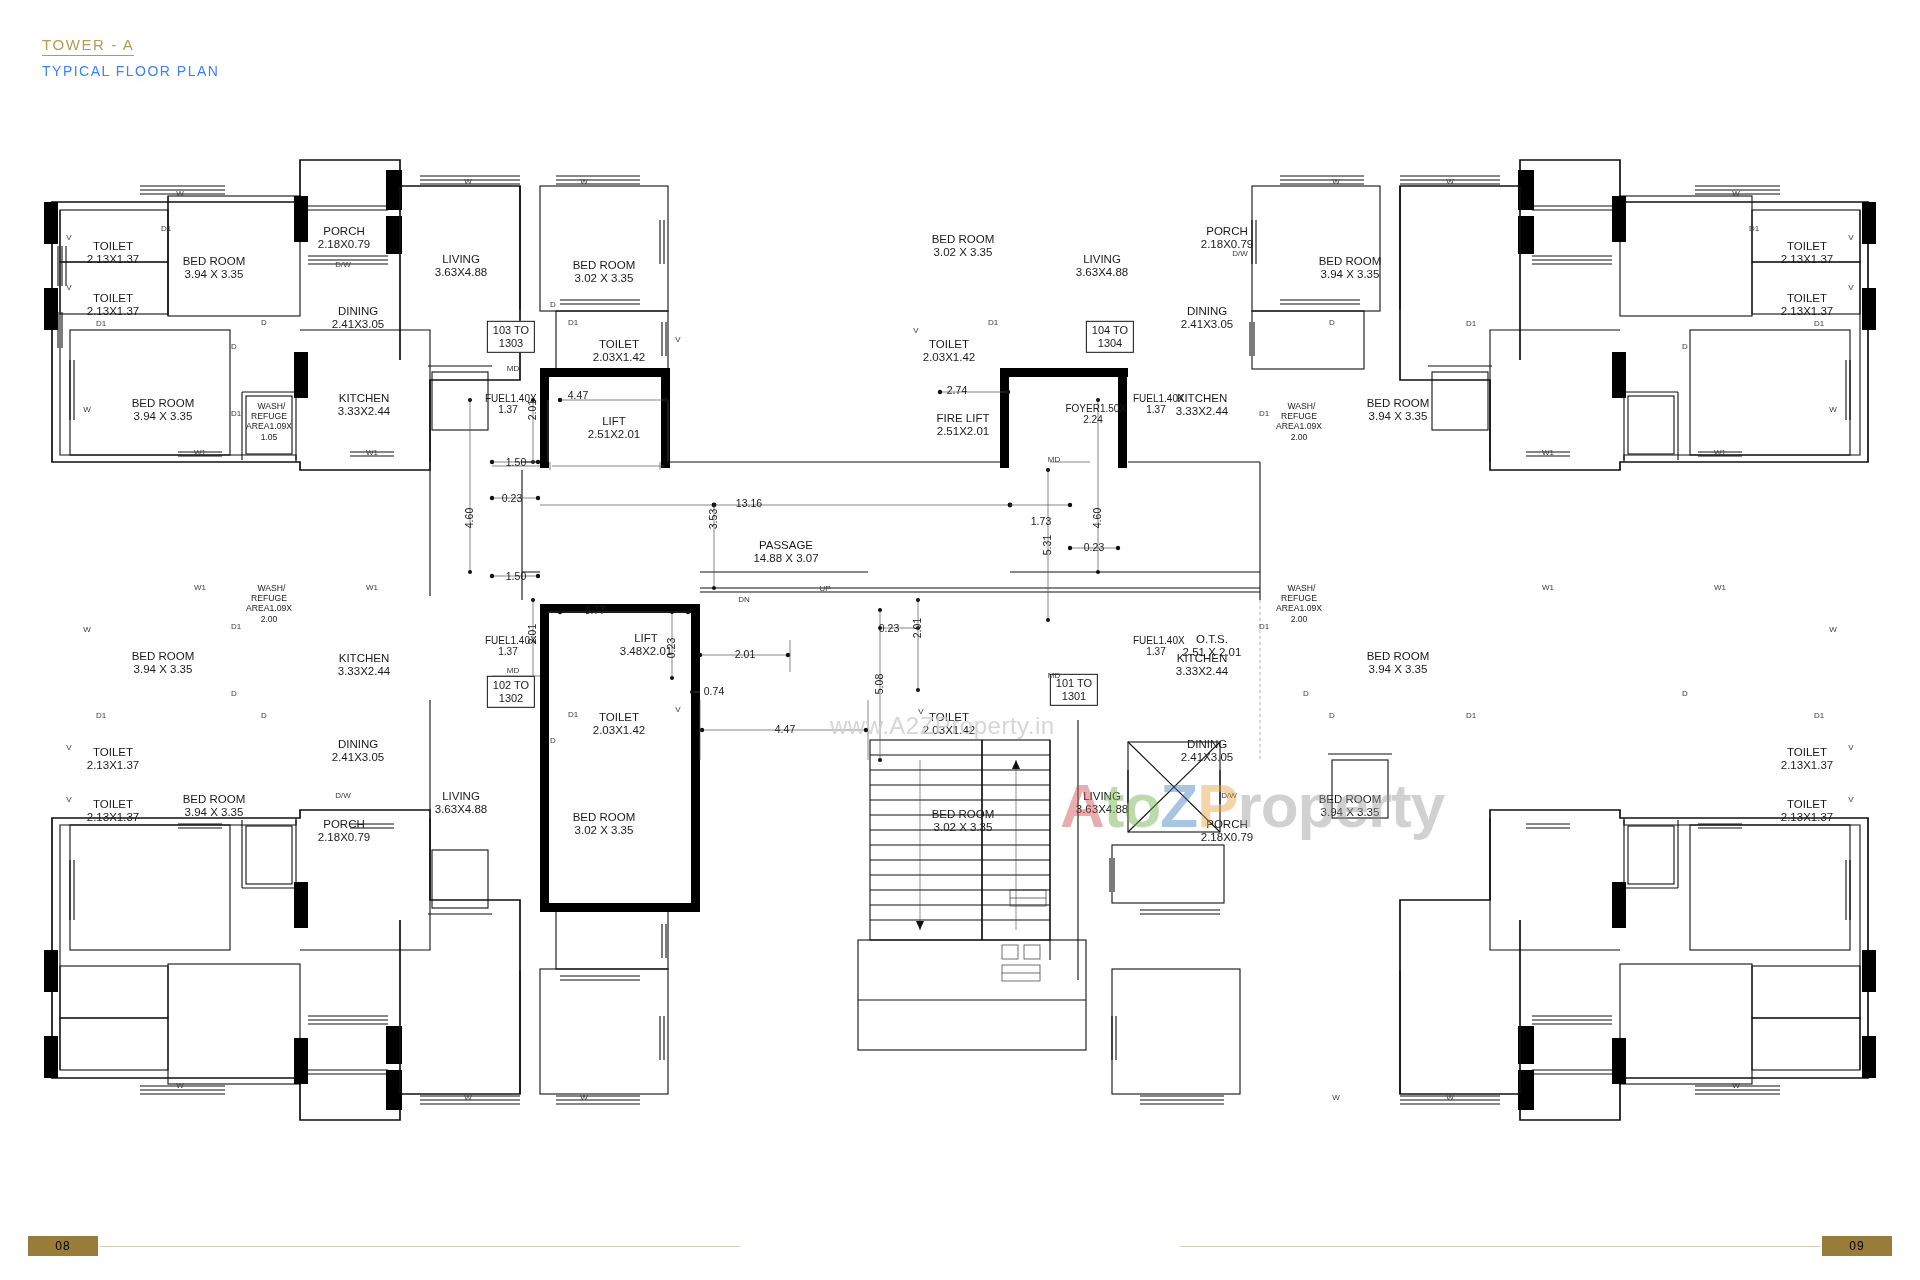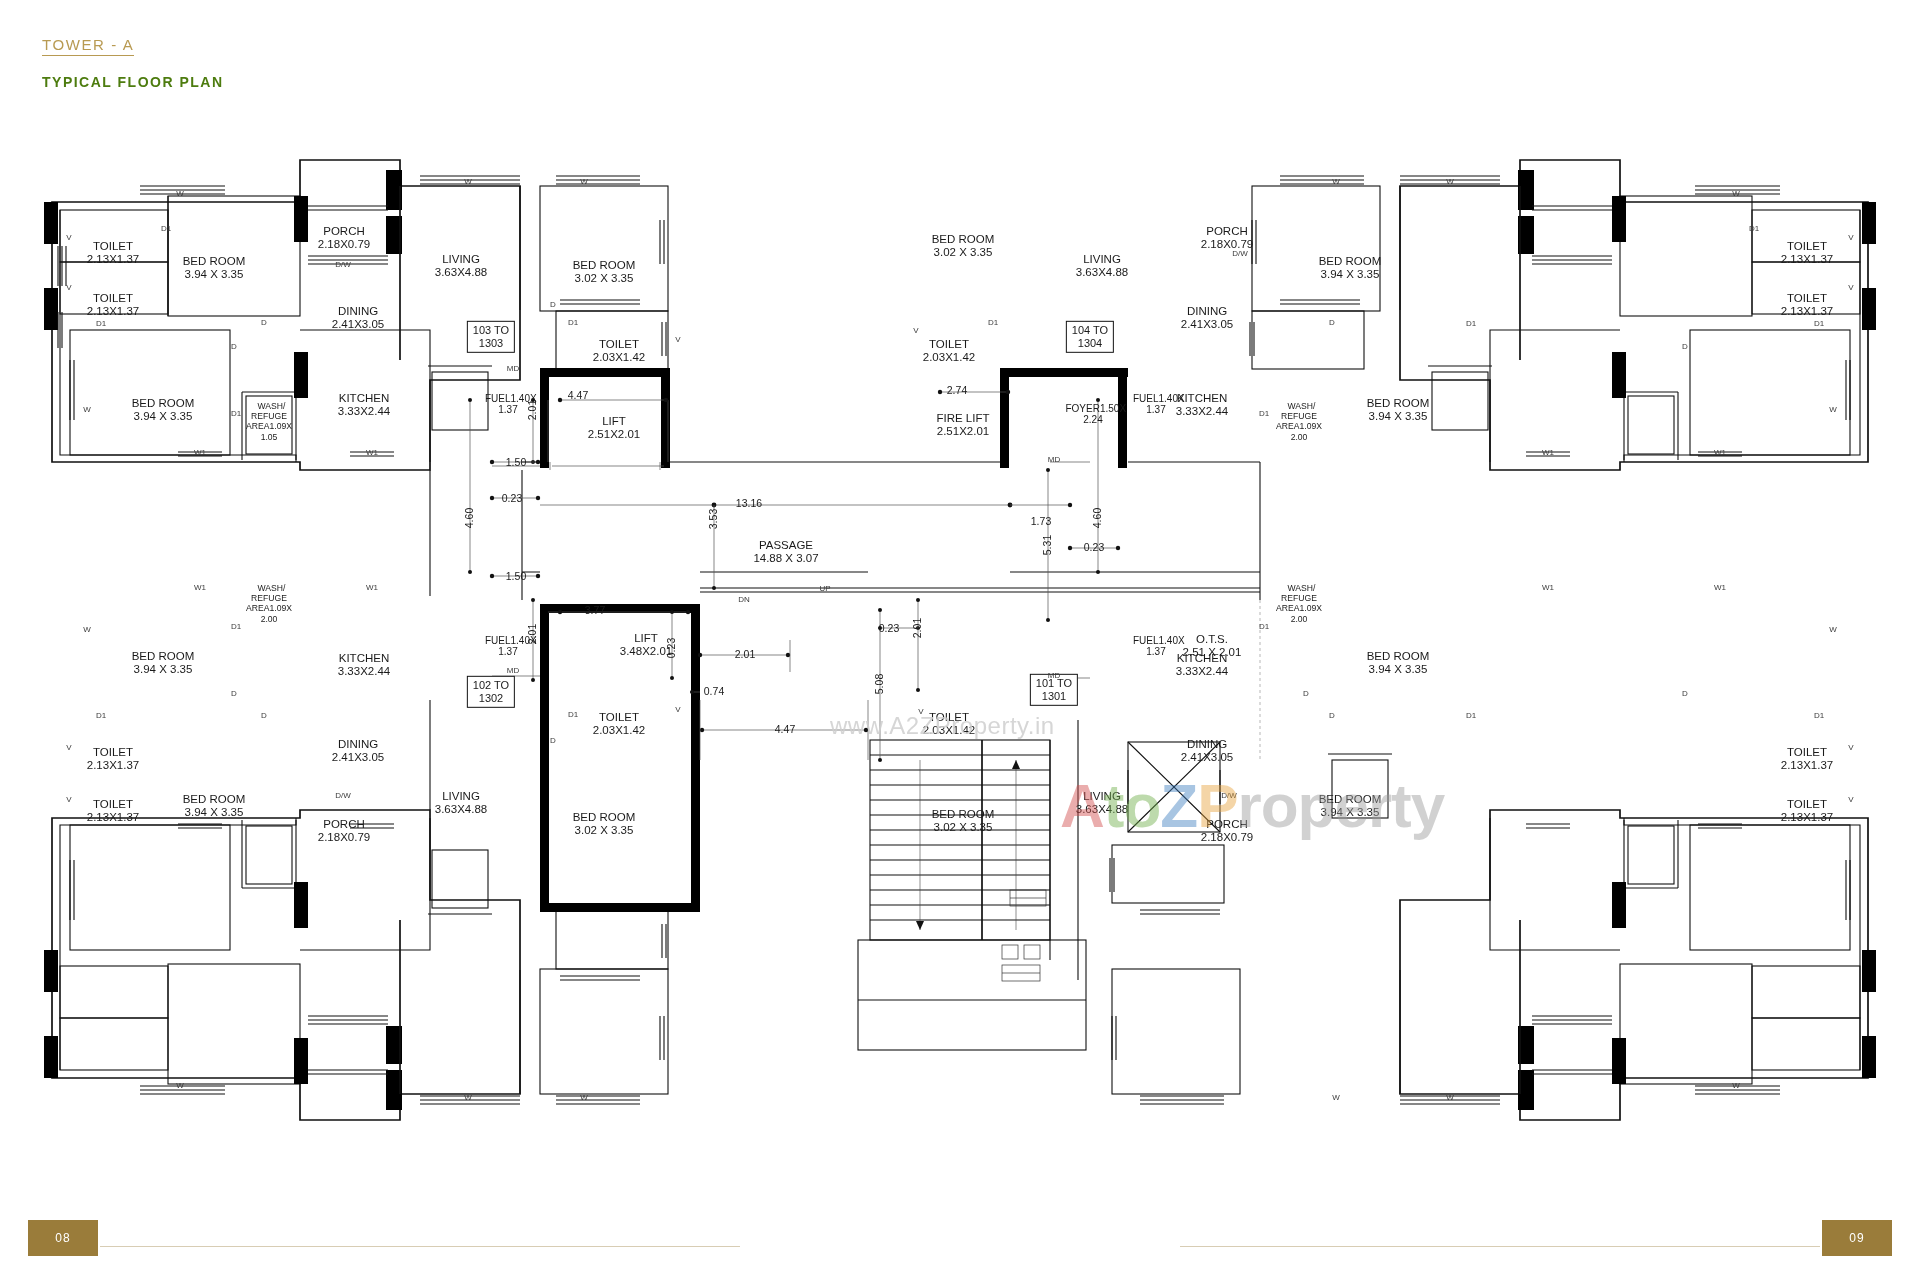--- a/index.html
+++ b/index.html
@@ -1,45 +1,45 @@
 <!DOCTYPE html>
 <html><head>
 <meta charset="utf-8">
 <style>
   html,body{margin:0;padding:0;}
   body{width:1920px;height:1280px;background:#ffffff;font-family:"Liberation Sans",sans-serif;position:relative;overflow:hidden;}
 
   
   #header{position:absolute;left:42px;top:36px;}
   #tower-title{color:#b89a52;font-size:15px;letter-spacing:1.6px;font-weight:400;border-bottom:1px solid #b89a52;display:inline-block;padding-bottom:2px;}
-  #plan-subtitle{color:#4d7c0f;font-size:14px;letter-spacing:1.5px;font-weight:700;margin-top:18px;}
+  #plan-subtitle{color:#3b82f6;font-size:14px;letter-spacing:1.5px;font-weight:400;margin-top:7px;}
 
   
-  .corner-tab{position:absolute;bottom:24px;height:36px;width:70px;background:#9a7c3a;color:#ffffff;font-size:12px;
+  .corner-tab{position:absolute;bottom:24px;height:20px;width:70px;background:#9a7c3a;color:#000000;font-size:12px;
               display:flex;align-items:center;justify-content:center;letter-spacing:1px;}
   #tab-left{left:28px;}
   #tab-right{right:28px;background:#9a7c3a;}
   .corner-rule{position:absolute;bottom:33px;height:1px;background:#d8cdb4;}
   #rule-left{left:100px;width:640px;}
   #rule-right{right:100px;width:640px;}
 
   
   #plan{position:absolute;left:0;top:0;width:1920px;height:1280px;}
   #plan svg{position:absolute;left:0;top:0;}
 
   
   .lbl{position:absolute;color:#1a1a1a;font-family:"Liberation Sans",sans-serif;
        white-space:pre;text-align:center;transform:translate(-50%,-50%);line-height:1.12;}
   .room{font-size:11.5px;}
   .room .n{display:block;}
   .room .d{display:block;}
   .tiny{font-size:8px;color:#3a3a3a;}
   .dim{font-size:10.5px;color:#1a1a1a;}
   .dimv{font-size:10.5px;color:#1a1a1a;transform:translate(-50%,-50%) rotate(-90deg);}
-  .unitbox{font-size:11px;border:1px solid #111;background:#fff;padding:2px 5px;line-height:1.2;}
+  .unitbox{font-size:11px;border:1px solid #111;background:#fff;padding:2px 5px;line-height:1.2;margin-left:20px;}
   .wash{font-size:8.6px;line-height:1.18;}
   .fuel{font-size:10px;line-height:1.15;margin-left:48px;}
 
   
   #wm-text{position:absolute;left:830px;top:712px;font-size:24px;color:#cfcfcf;letter-spacing:.5px;
            font-family:"Liberation Sans",sans-serif;opacity:.85;}
   #wm-logo{position:absolute;left:1060px;top:770px;font-size:62px;font-weight:700;letter-spacing:-1px;
            font-family:"Liberation Sans",sans-serif;opacity:.45;}
   #wm-logo .a{color:#d24b4b;}
   #wm-logo .to{color:#6fae4a;}

